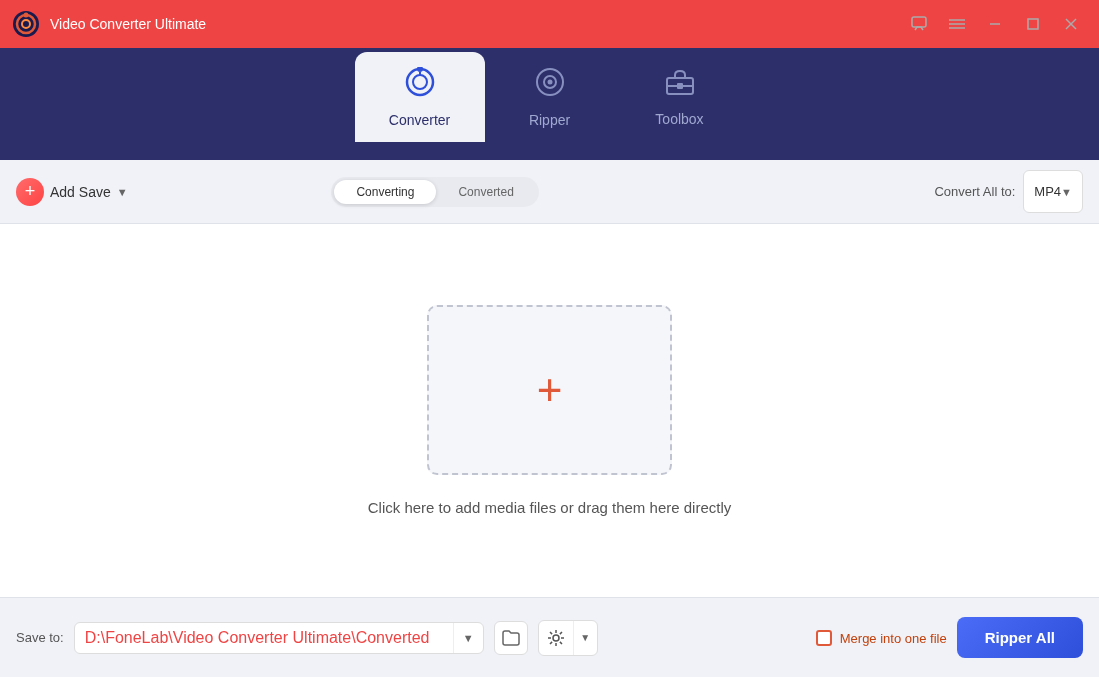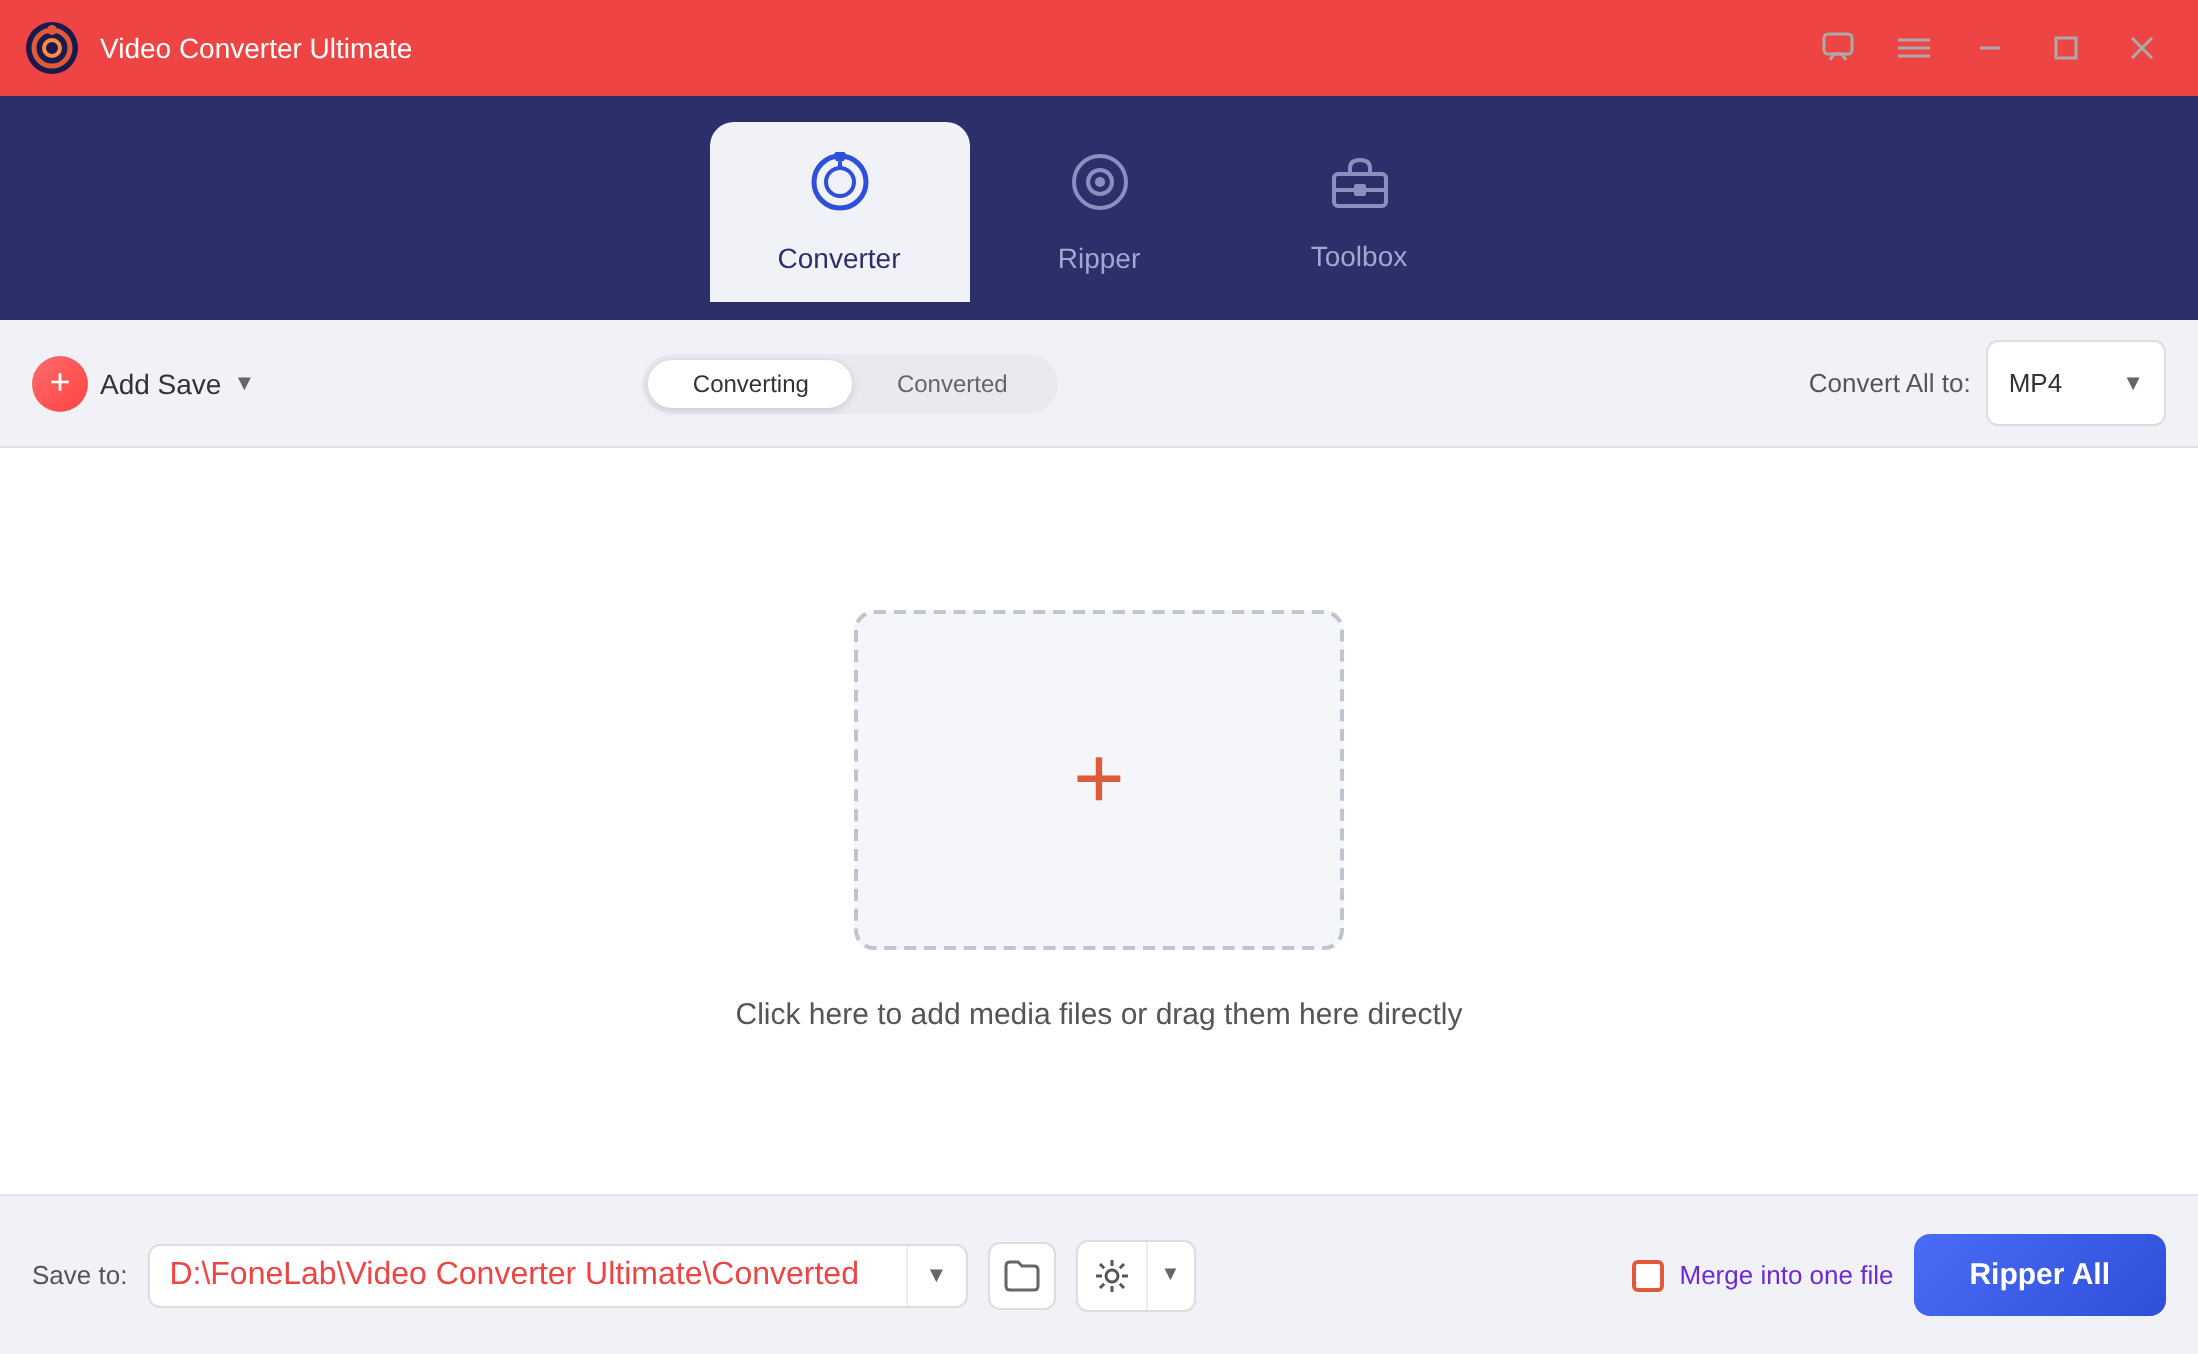--- a/index.html
+++ b/index.html
@@ -52,21 +52,21 @@
       border-radius: 4px;
       color: #ccc;
       font-size: 13px;
     }
 
     
     .nav-bar {
       background: #2d2f6b;
       display: flex;
       justify-content: center;
-      align-items: center;
+      align-items: flex-start;
       gap: 0;
       padding-top: 4px;
       flex-shrink: 0;
       height: 112px;
     }
     .nav-tab {
       display: flex;
       flex-direction: column;
       align-items: center;
       justify-content: center;
@@ -162,21 +162,20 @@
       color: #555;
     }
     .format-select {
       display: flex;
       align-items: center;
       background: white;
       border: 1px solid #ddd;
       border-radius: 6px;
       padding: 13px 10px;
       cursor: pointer;
-      gap: 30px;
       font-size: 13px;
       color: #333;
       font-weight: 500;
     }
     .format-select .chevron {
       color: #666;
       font-size: 11px;
     }
 
     
@@ -298,25 +297,25 @@
       align-items: center;
       justify-content: center;
       cursor: pointer;
       color: #666;
       font-size: 10px;
       border-left: 1px solid #eee;
     }
 
     .merge-checkbox-area {
       display: flex;
-      align-items: center;
+      align-items: flex-end;
       gap: 8px;
       margin-left: auto;
       font-size: 13px;
-      color: #6d28d9;
+      color: #c2410c;
     }
     .merge-checkbox {
       width: 16px;
       height: 16px;
       border: 2px solid #e05a3a;
       border-radius: 3px;
       display: flex;
       align-items: center;
       justify-content: center;
       cursor: pointer;

